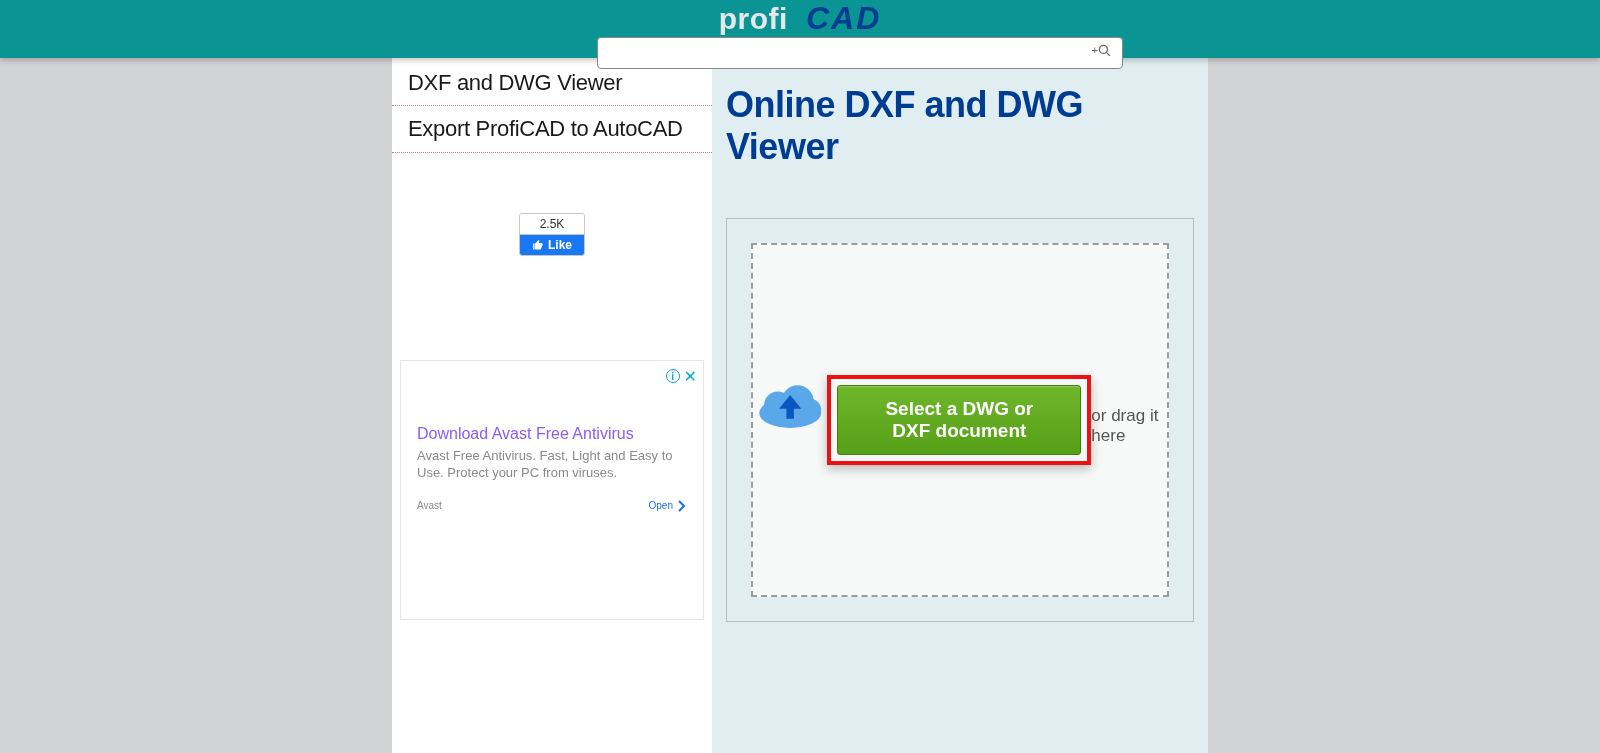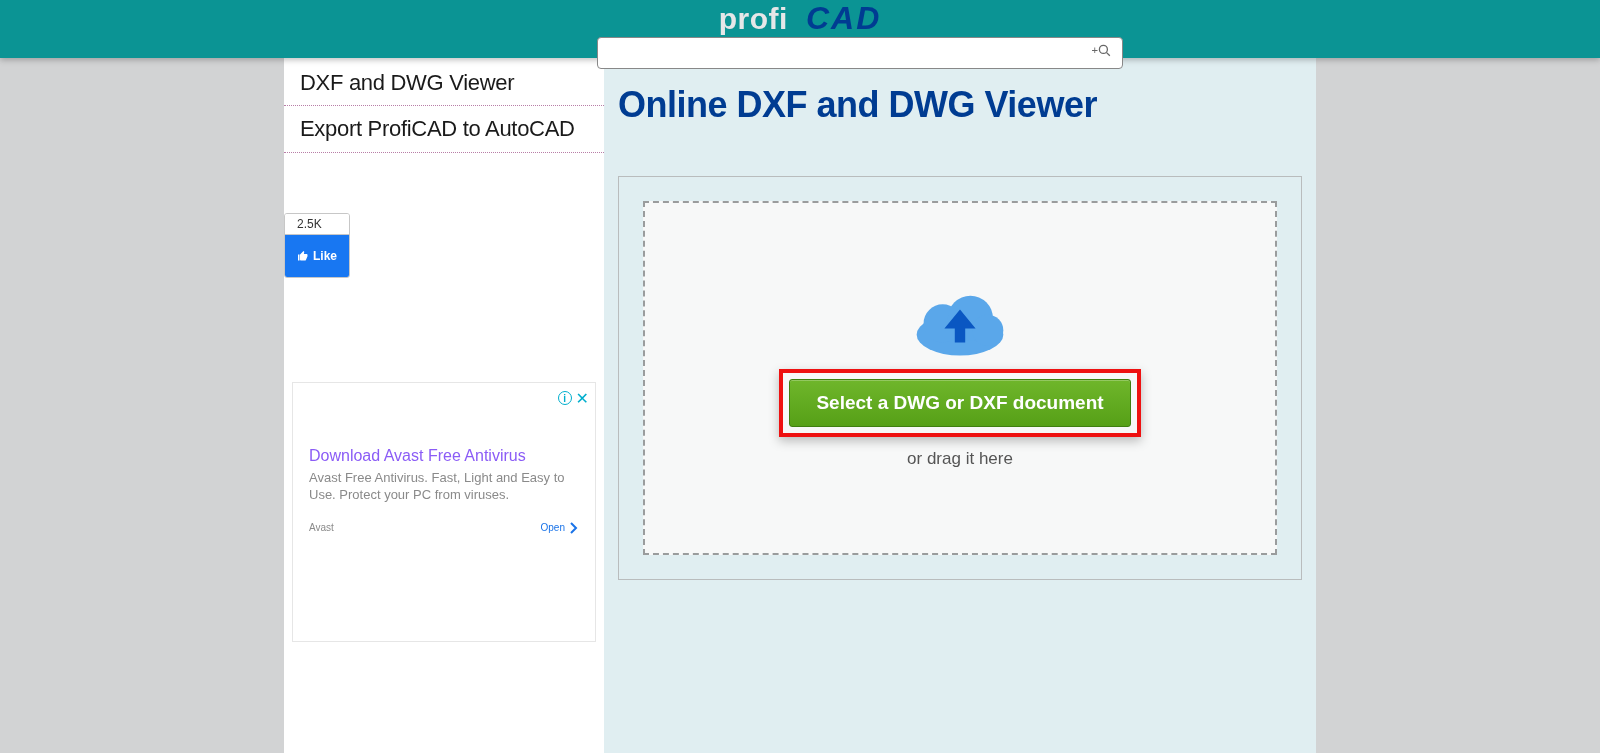--- a/index.html
+++ b/index.html
@@ -7,45 +7,45 @@
 .header { background: #0b9494; height: 58px; display: flex; align-items: center; padding: 0 14px; box-shadow: 0 2px 6px rgba(0,0,0,.25); position: relative; z-index: 10; flex-direction: column; }
 .logo { display: flex; align-items: baseline; font-weight: 600; }
 .logo-profi { color: #e6e7e8; font-size: 30px; font-family: "Segoe UI", Arial, sans-serif; letter-spacing: 0.5px; }
 .logo-cad { color: #003c92; font-size: 32px; font-weight: 800; font-style: italic; font-family: "Arial Black", Arial, sans-serif; letter-spacing: 2px; margin-left: 18px; }
 .search-wrap { margin-left: 120px; position: relative; }
 .search-input { width: 526px; height: 32px; border: 1px solid #888; border-radius: 4px; padding: 4px 40px 4px 10px; font-size: 14px; background: #fff; }
 .search-icon { position: absolute; right: 12px; top: 50%; transform: translateY(-50%); color: #666; font-size: 16px; pointer-events: none; }
 .nav { margin-left: auto; display: flex; gap: 48px; padding-right: 24px; }
 .nav a { color: #fff; font-weight: 700; font-size: 16px; text-decoration: none; cursor: pointer; }
 .page { display: flex; justify-content: center; }
-.container { width: 1032px; display: flex; background: transparent; }
+.container { width: 816px; display: flex; background: transparent; }
 .sidebar { width: 320px; background: #fff; padding: 2px 0 0 0; min-height: 695px; }
 .side-item { padding: 10px 16px 10px 16px; border-bottom: 1px dotted #b87ea7; font-family: "Segoe UI", Arial, sans-serif; font-size: 22px; font-weight: 500; color: #1a1a1a; line-height: 1.15; letter-spacing: -0.3px; cursor: pointer; }
-.like-wrap { text-align: left; margin-top: 60px; }
+.like-wrap { text-align: center; margin-top: 60px; }
 .like-box { display: inline-block; border: 1px solid #c7c7c7; border-radius: 3px; overflow: hidden; font-size: 12px; }
 .like-count { background: #fff; color: #333; padding: 3px 12px; border-bottom: 1px solid #c7c7c7; }
-.like-btn { background: #1877f2; color: #fff; padding: 14px 12px; display: flex; align-items: center; justify-content: center; gap: 4px; font-weight: 700; cursor: pointer; }
+.like-btn { background: #1877f2; color: #fff; padding: 3px 12px; display: flex; align-items: center; justify-content: center; gap: 4px; font-weight: 700; cursor: pointer; }
 .thumb { width: 12px; height: 12px; }
 .ad-card { margin: 100px 8px 0 8px; border: 1px solid #e6e6e6; background: #fff; min-height: 260px; position: relative; padding-bottom: 12px; }
 .ad-badges { position: absolute; top: 6px; right: 6px; display: flex; align-items: center; gap: 4px; color: #00aecd; font-size: 14px; }
 .ad-info { width: 14px; height: 14px; border: 1.5px solid #00aecd; border-radius: 50%; display: inline-flex; align-items: center; justify-content: center; font-size: 10px; font-weight: 700; }
 .ad-close { font-size: 16px; font-weight: 400; cursor: pointer; }
 .ad-start { display: block; margin: 54px auto 0 auto; width: 246px; height: 66px; background: linear-gradient(#6fb62b,#5aa21c); border: 1px solid #4b8a16; border-radius: 4px; color: #fff; font-weight: 700; font-size: 30px; letter-spacing: 2px; cursor: pointer; box-shadow: inset 0 1px 0 rgba(255,255,255,.3), 0 2px 3px rgba(0,0,0,.2); }
 .ad-body { padding: 64px 16px 0 16px; }
 .ad-title { font-size: 16px; font-weight: 500; color: #8b5cf6; }
 .ad-desc { font-size: 13px; color: #8a8a8a; margin-top: 4px; line-height: 1.35; }
 .ad-row { display: flex; justify-content: space-between; align-items: center; margin-top: 18px; font-size: 10px; }
 .ad-brand { color: #8a8a8a; }
 .ad-open { color: #1a73e8; font-weight: 500; display: flex; align-items: center; gap: 4px; cursor: pointer; }
 .main { flex: 1; background: #e0eef1; padding: 26px 14px 0 14px; min-height: 695px; }
 .page-title { color: #003c92; font-size: 36px; font-weight: 800; font-family: "Segoe UI", Arial, sans-serif; letter-spacing: -0.5px; }
 .notice { background: #f9c3d1; color: #3a3a3a; padding: 8px 12px; font-size: 17px; margin-top: 72px; }
 .notice a { color: #2a3fe0; text-decoration: none; }
 .upload-outer { margin-top: 50px; border: 1px solid #b9bcbd; padding: 24px; background: #e0eef1; }
-.upload-drop { border: 2px dashed #9a9c9d; background: #f7f8f8; height: 354px; display: flex; flex-direction: column; align-items: center; justify-content: center; }
+.upload-drop { border: 2px dashed #9a9c9d; background: #f7f8f8; height: 354px; display: flex; flex-direction: row; align-items: center; justify-content: center; }
 .cloud { width: 104px; height: 68px; position: relative; margin-bottom: 14px; }
 .cloud-body { position: absolute; inset: 0; }
 .highlight { border: 4px solid #e11; padding: 6px; box-shadow: 0 4px 10px rgba(0,0,0,.25); }
 .select-btn { background: linear-gradient(#6fb62b,#56a017); border: 1px solid #3f7f10; color: #fff; font-weight: 700; font-size: 19px; padding: 12px 26px; border-radius: 3px; cursor: pointer; box-shadow: inset 0 1px 0 rgba(255,255,255,.25); }
 .drag-text { color: #555; font-size: 17px; margin-top: 12px; }
 </style>
 </head>
 <body>
 
 <div class="header">

